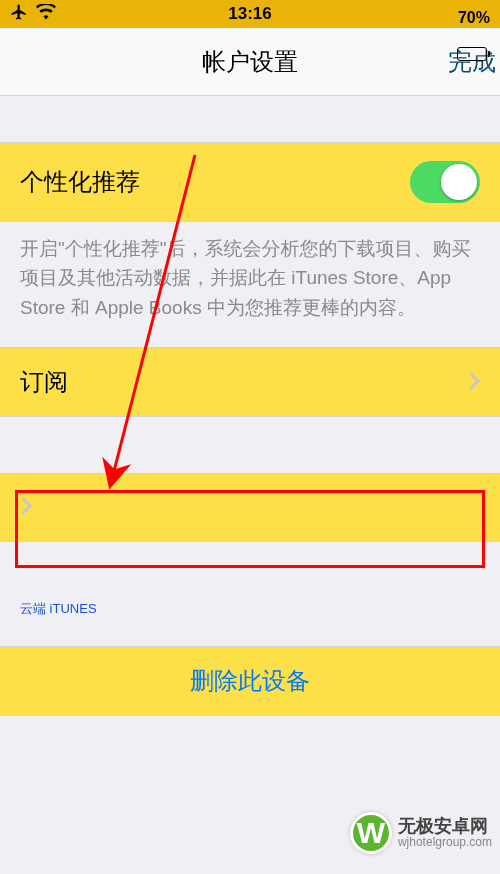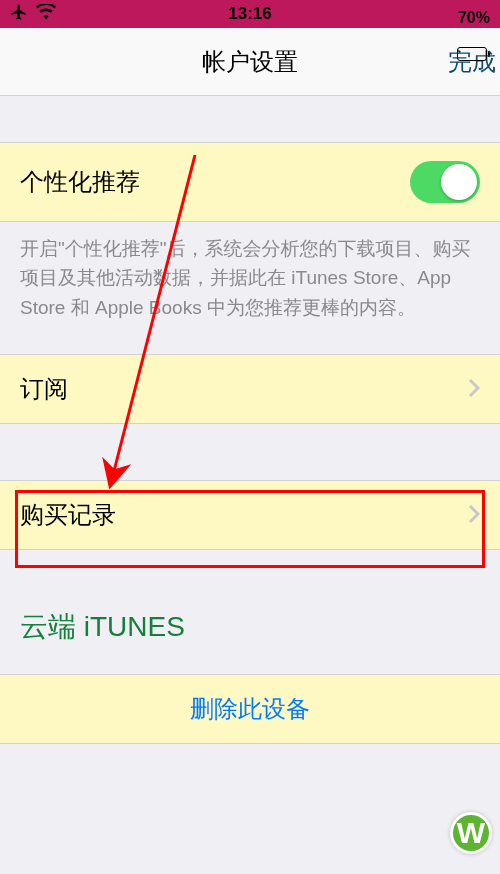--- a/index.html
+++ b/index.html
@@ -15,21 +15,21 @@
       position: relative;
       overflow: hidden;
       color: #000;
     }
     .status-bar {
       height: 28px;
       display: flex;
       align-items: center;
       justify-content: space-between;
       padding: 0 10px;
-      background: #be185d;
+      background: #eab308;
       font-size: 16px;
       font-weight: 600;
     }
     .status-left {
       display: flex;
       align-items: center;
       gap: 8px;
     }
     .status-center {
       position: absolute;
@@ -63,21 +63,21 @@
     .nav-done {
       color: #0c4a6e;
       font-size: 24px;
       font-weight: 500;
       margin-left: auto;
     }
     .section {
       margin-top: 48px;
     }
     .row {
-      background: #fef9c3;
+      background: #fde047;
       border-top: 1px solid #d1d1d6;
       border-bottom: 1px solid #d1d1d6;
       padding: 18px 20px;
       display: flex;
       align-items: center;
       justify-content: space-between;
       font-size: 24px;
     }
     .row-label {
       flex: 1;
@@ -105,22 +105,22 @@
       box-shadow: 0 1px 3px rgba(0,0,0,0.3);
     }
     .footer-text {
       padding: 12px 20px 8px;
       font-size: 19px;
       line-height: 1.55;
       color: #8a8a8e;
     }
     .section-header {
       padding: 8px 20px 6px;
-      font-size: 28px;
-      color: #15803d;
+      font-size: 13px;
+      color: #1d4ed8;
     }
     .highlight-box {
       position: absolute;
       border: 3px solid #ff0000;
       pointer-events: none;
     }
     .arrow-svg {
       position: absolute;
       pointer-events: none;
     }
@@ -229,34 +229,33 @@
 </div>
 
 <div class="section" style="margin-top:46px">
   <div class="row">
     <span class="row-label">个性化推荐</span>
     <div class="toggle"></div>
   </div>
   <div class="footer-text">开启"个性化推荐"后，系统会分析您的下载项目、购买项目及其他活动数据，并据此在 iTunes Store、App Store 和 Apple Books 中为您推荐更棒的内容。</div>
 </div>
 
-<div style="margin-top:24px">
+<div style="margin-top:17px">
   <div class="row">
     <span class="row-label">订阅</span>
     <span class="chevron">
       <svg width="12" height="20" viewBox="0 0 12 20">
           <path fill="none" stroke="#c7c7cc" stroke-width="3" d="M2 2l8 8-8 8"></path>
         </svg>
     </span>
   </div>
 </div>
 
 <div style="margin-top:56px">
   <div class="row">
-    <span class="row-label">购买记录</span>
     <span class="chevron">
       <svg width="12" height="20" viewBox="0 0 12 20">
           <path fill="none" stroke="#c7c7cc" stroke-width="3" d="M2 2l8 8-8 8"></path>
         </svg>
     </span>
   </div>
 </div>
 
 <div style="margin-top:50px">
   <div class="section-header">云端 iTUNES</div>
@@ -274,13 +273,17 @@
   <defs>
     <marker id="arrowhead" markerWidth="10" markerHeight="10" refX="5" refY="5" orient="auto">
       <path d="M0,0 L10,5 L0,10 L3,5 z" fill="#ff0000"></path>
     </marker>
   </defs>
   <line x1="100" y1="5" x2="18" y2="325" stroke="#ff0000" stroke-width="3" marker-end="url(#arrowhead)"></line>
 </svg>
 
 <div class="watermark">
   <div class="watermark-logo">W</div>
+  <div class="watermark-text">
+    <span class="watermark-cn">无极安卓网</span>
+    <span class="watermark-url">wjhotelgroup.com</span>
+  </div>
 </div>
 
 </body></html>

